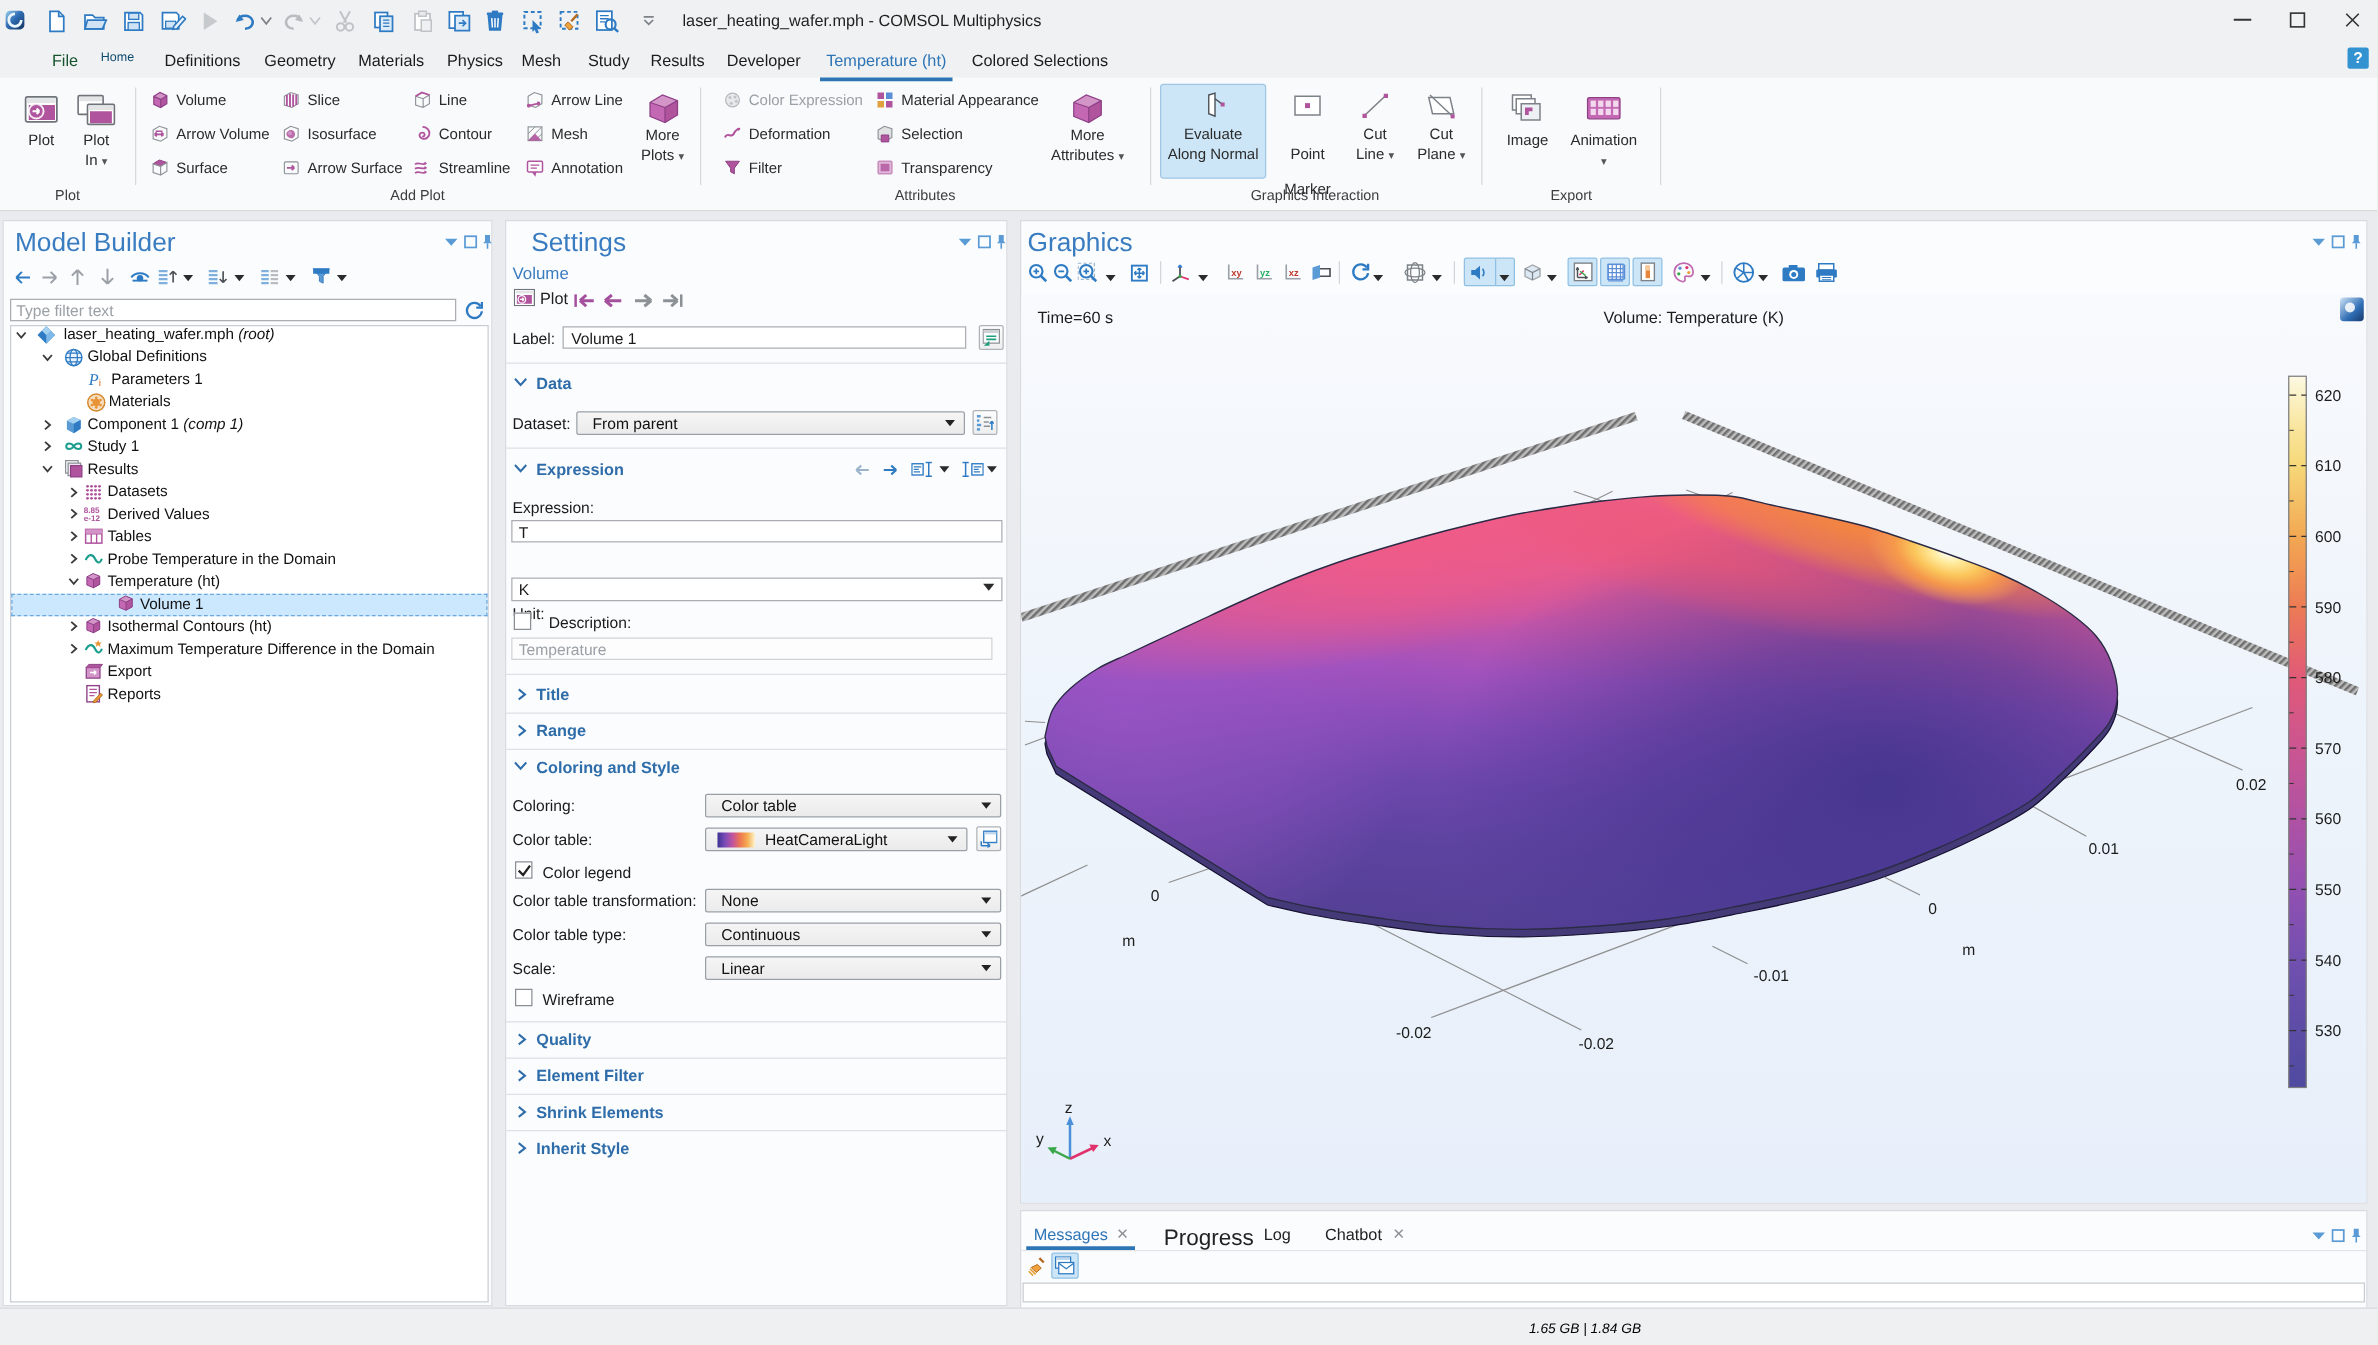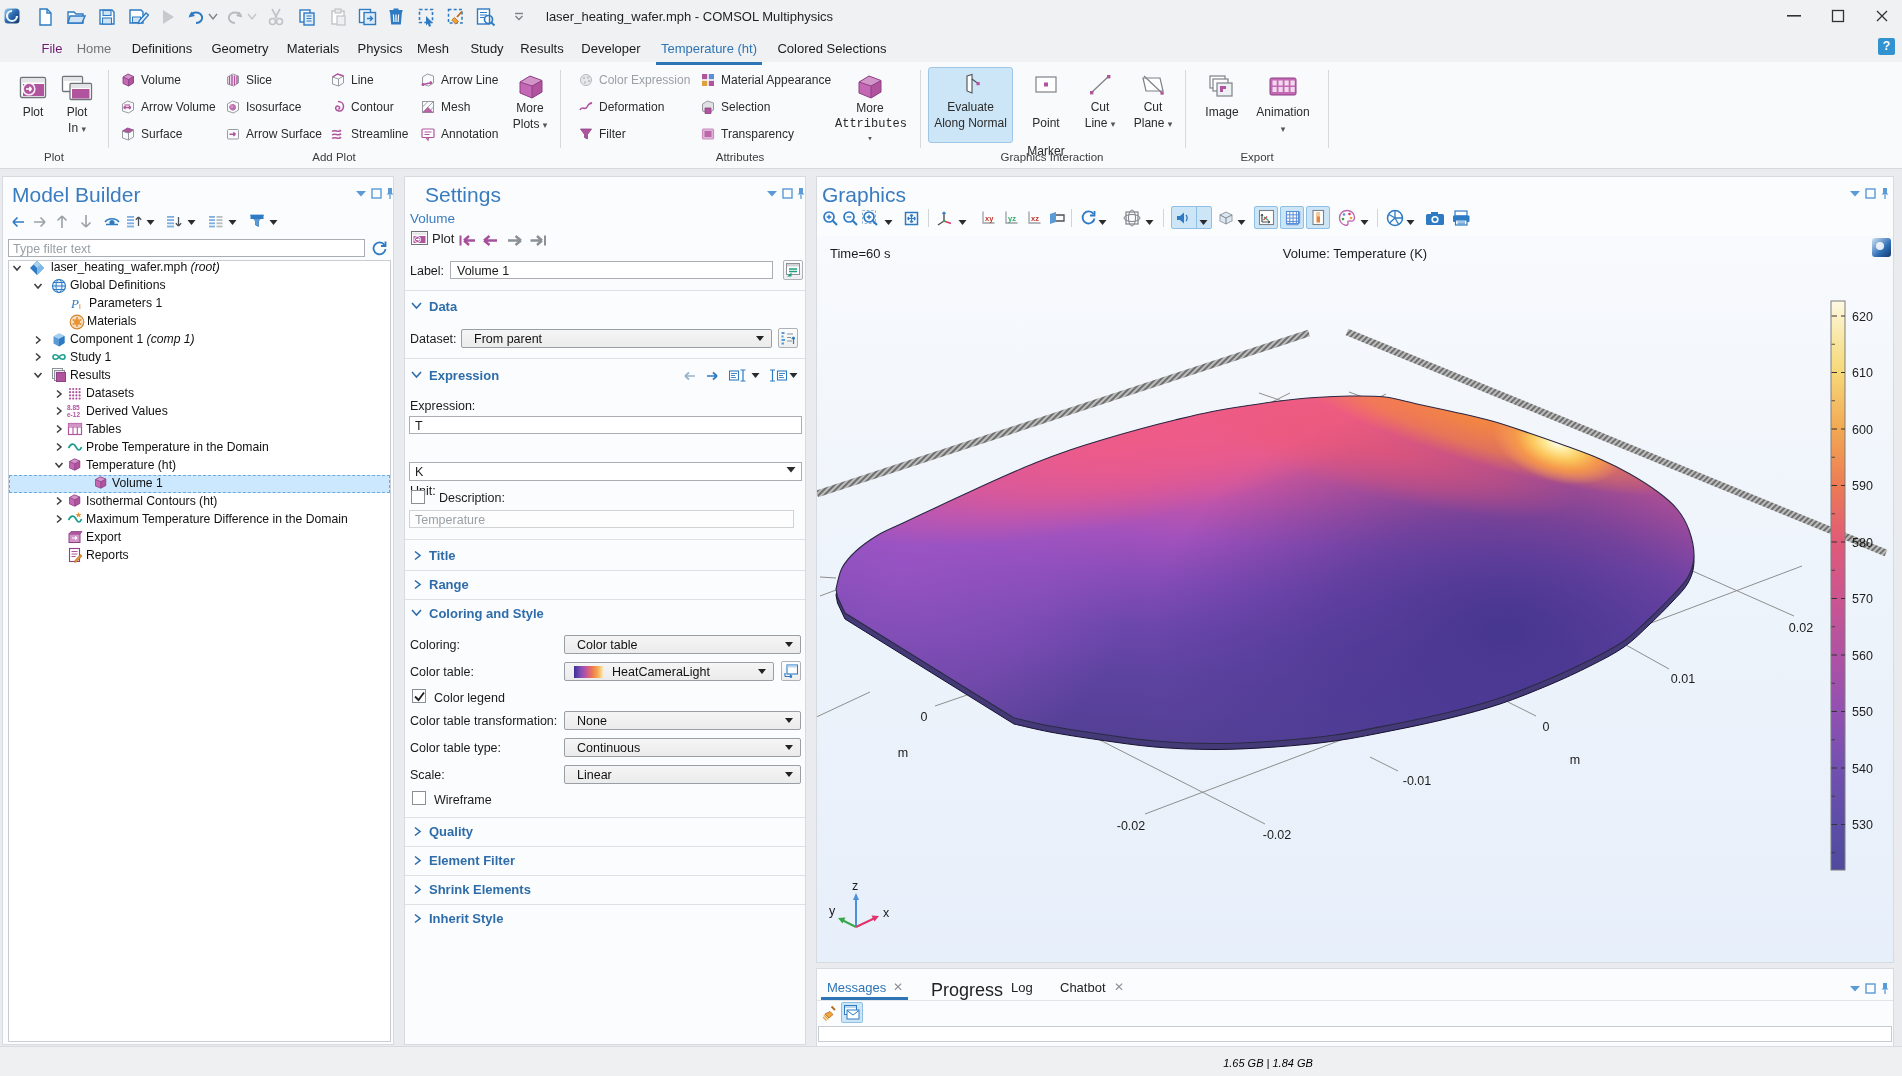--- a/index.html
+++ b/index.html
@@ -121,22 +121,22 @@
 <svg class="ic" style="left:1785px;top:14px" width="18" height="4" viewBox="0 0 18 4">
     <rect x="2" y="1" width="14" height="1.6" fill="#333"></rect>
   </svg>
 <svg class="ic" style="left:1830px;top:8px" width="16" height="16" viewBox="0 0 16 16">
     <rect x="2.5" y="2.5" width="11" height="11" fill="none" stroke="#333" stroke-width="1.3"></rect>
   </svg>
 <svg class="ic" style="left:1874px;top:8px" width="16" height="16" viewBox="0 0 16 16">
     <path d="M3 3 L13 13 M13 3 L3 13" stroke="#333" stroke-width="1.3"></path>
   </svg>
 <div class="abs tb" style="left:0;top:32px;width:1902px;height:30px;"></div>
-<div class="abs" style="top:41px;left:40px;transform:translateX(-50%);font-size:13px;color:#701a75;padding-left:24px;">File</div>
-<div class="abs" style="top:41px;left:94px;transform:translateX(-50%);font-size:13px;color:#737373;">Home</div>
+<div class="abs" style="top:41px;left:40px;transform:translateX(-50%);font-size:13px;color:#14532d;padding-left:24px;">File</div>
+<div class="abs" style="top:41px;left:94px;transform:translateX(-50%);font-size:10px;color:#0c4a6e;">Home</div>
 <div class="abs" style="top:41px;left:162px;transform:translateX(-50%);font-size:13px;color:#1c1c1c;">Definitions</div>
 <div class="abs" style="top:41px;left:240px;transform:translateX(-50%);font-size:13px;color:#1c1c1c;">Geometry</div>
 <div class="abs" style="top:41px;left:313px;transform:translateX(-50%);font-size:13px;color:#1c1c1c;">Materials</div>
 <div class="abs" style="top:41px;left:380px;transform:translateX(-50%);font-size:13px;color:#1c1c1c;">Physics</div>
 <div class="abs" style="top:41px;left:433px;transform:translateX(-50%);font-size:13px;color:#1c1c1c;">Mesh</div>
 <div class="abs" style="top:41px;left:487px;transform:translateX(-50%);font-size:13px;color:#1c1c1c;">Study</div>
 <div class="abs" style="top:41px;left:542px;transform:translateX(-50%);font-size:13px;color:#1c1c1c;">Results</div>
 <div class="abs" style="top:41px;left:611px;transform:translateX(-50%);font-size:13px;color:#1c1c1c;">Developer</div>
 <div class="abs" style="top:41px;left:709px;transform:translateX(-50%);font-size:13px;color:#2e75b6;">Temperature (ht)</div>
 <div class="abs" style="top:41px;left:832px;transform:translateX(-50%);font-size:13px;color:#1c1c1c;">Colored Selections</div>
@@ -283,21 +283,21 @@
     <rect x="4.5" y="5" width="7" height="6" fill="#b0549e" opacity="0.8"></rect>
   </svg>
 <div class="abs rlbl" style="left:721px;top:127px;color:#2b2b2b;">Transparency</div>
 <svg class="ic" style="left:855px;top:74px" width="30" height="26" viewBox="0 0 30 26">
     <path d="M4 8 L14 2 L26 6.5 L26 18 L16 24 L4 19 Z" fill="#c468b4"></path>
     <path d="M4 8 L14 2 L26 6.5 L16 12 Z" fill="#d394c8"></path>
     <path d="M16 12 L26 6.5 L26 18 L16 24 Z" fill="#b0549e"></path>
     <path d="M4 8 L14 2 L26 6.5 L26 18 L16 24 L4 19 Z M4 8 L16 12 M16 12 L26 6.5 M16 12 L16 24" fill="none" stroke="#8e4187" stroke-width="1"></path>
   </svg>
 <div class="mbtn" style="left:835px;top:101px;width:70px;">More</div>
-<div class="mbtn" style="left:835px;top:117px;width:70px;font-family:Liberation Mono, monospace;">Attributes <span style="font-size:9px;color:#555;">▾</span></div>
+<div class="mbtn" style="left:835px;top:117px;width:70px;">Attributes <span style="font-size:9px;color:#555;">▾</span></div>
 <div class="abs" style="left:928px;top:67px;width:85px;height:76px;background:#cde6f7;border:1px solid #9fc6e4;border-radius:3px;"></div>
 <svg class="ic" style="left:957px;top:72px" width="26" height="26" viewBox="0 0 26 26">
     <path d="M10 4 L15 2.5 L15 21 L10 19 Z" fill="#fff" stroke="#4a4f54" stroke-width="1.1"></path>
     <path d="M15 7 L21 11.5" stroke="#4a4f54" stroke-width="1.1"></path>
     <rect x="19.5" y="10" width="3.2" height="3.2" fill="#b0549e"></rect>
   </svg>
 <div class="mbtn" style="left:928px;top:100px;width:85px;">Evaluate</div>
 <div class="mbtn" style="left:928px;top:116px;width:85px;">Along Normal</div>
 <svg class="ic" style="left:1033px;top:72px" width="26" height="26" viewBox="0 0 26 26">
     <rect x="3" y="5" width="20" height="15" fill="#fff" stroke="#7d8288" stroke-width="1.2"></rect>

